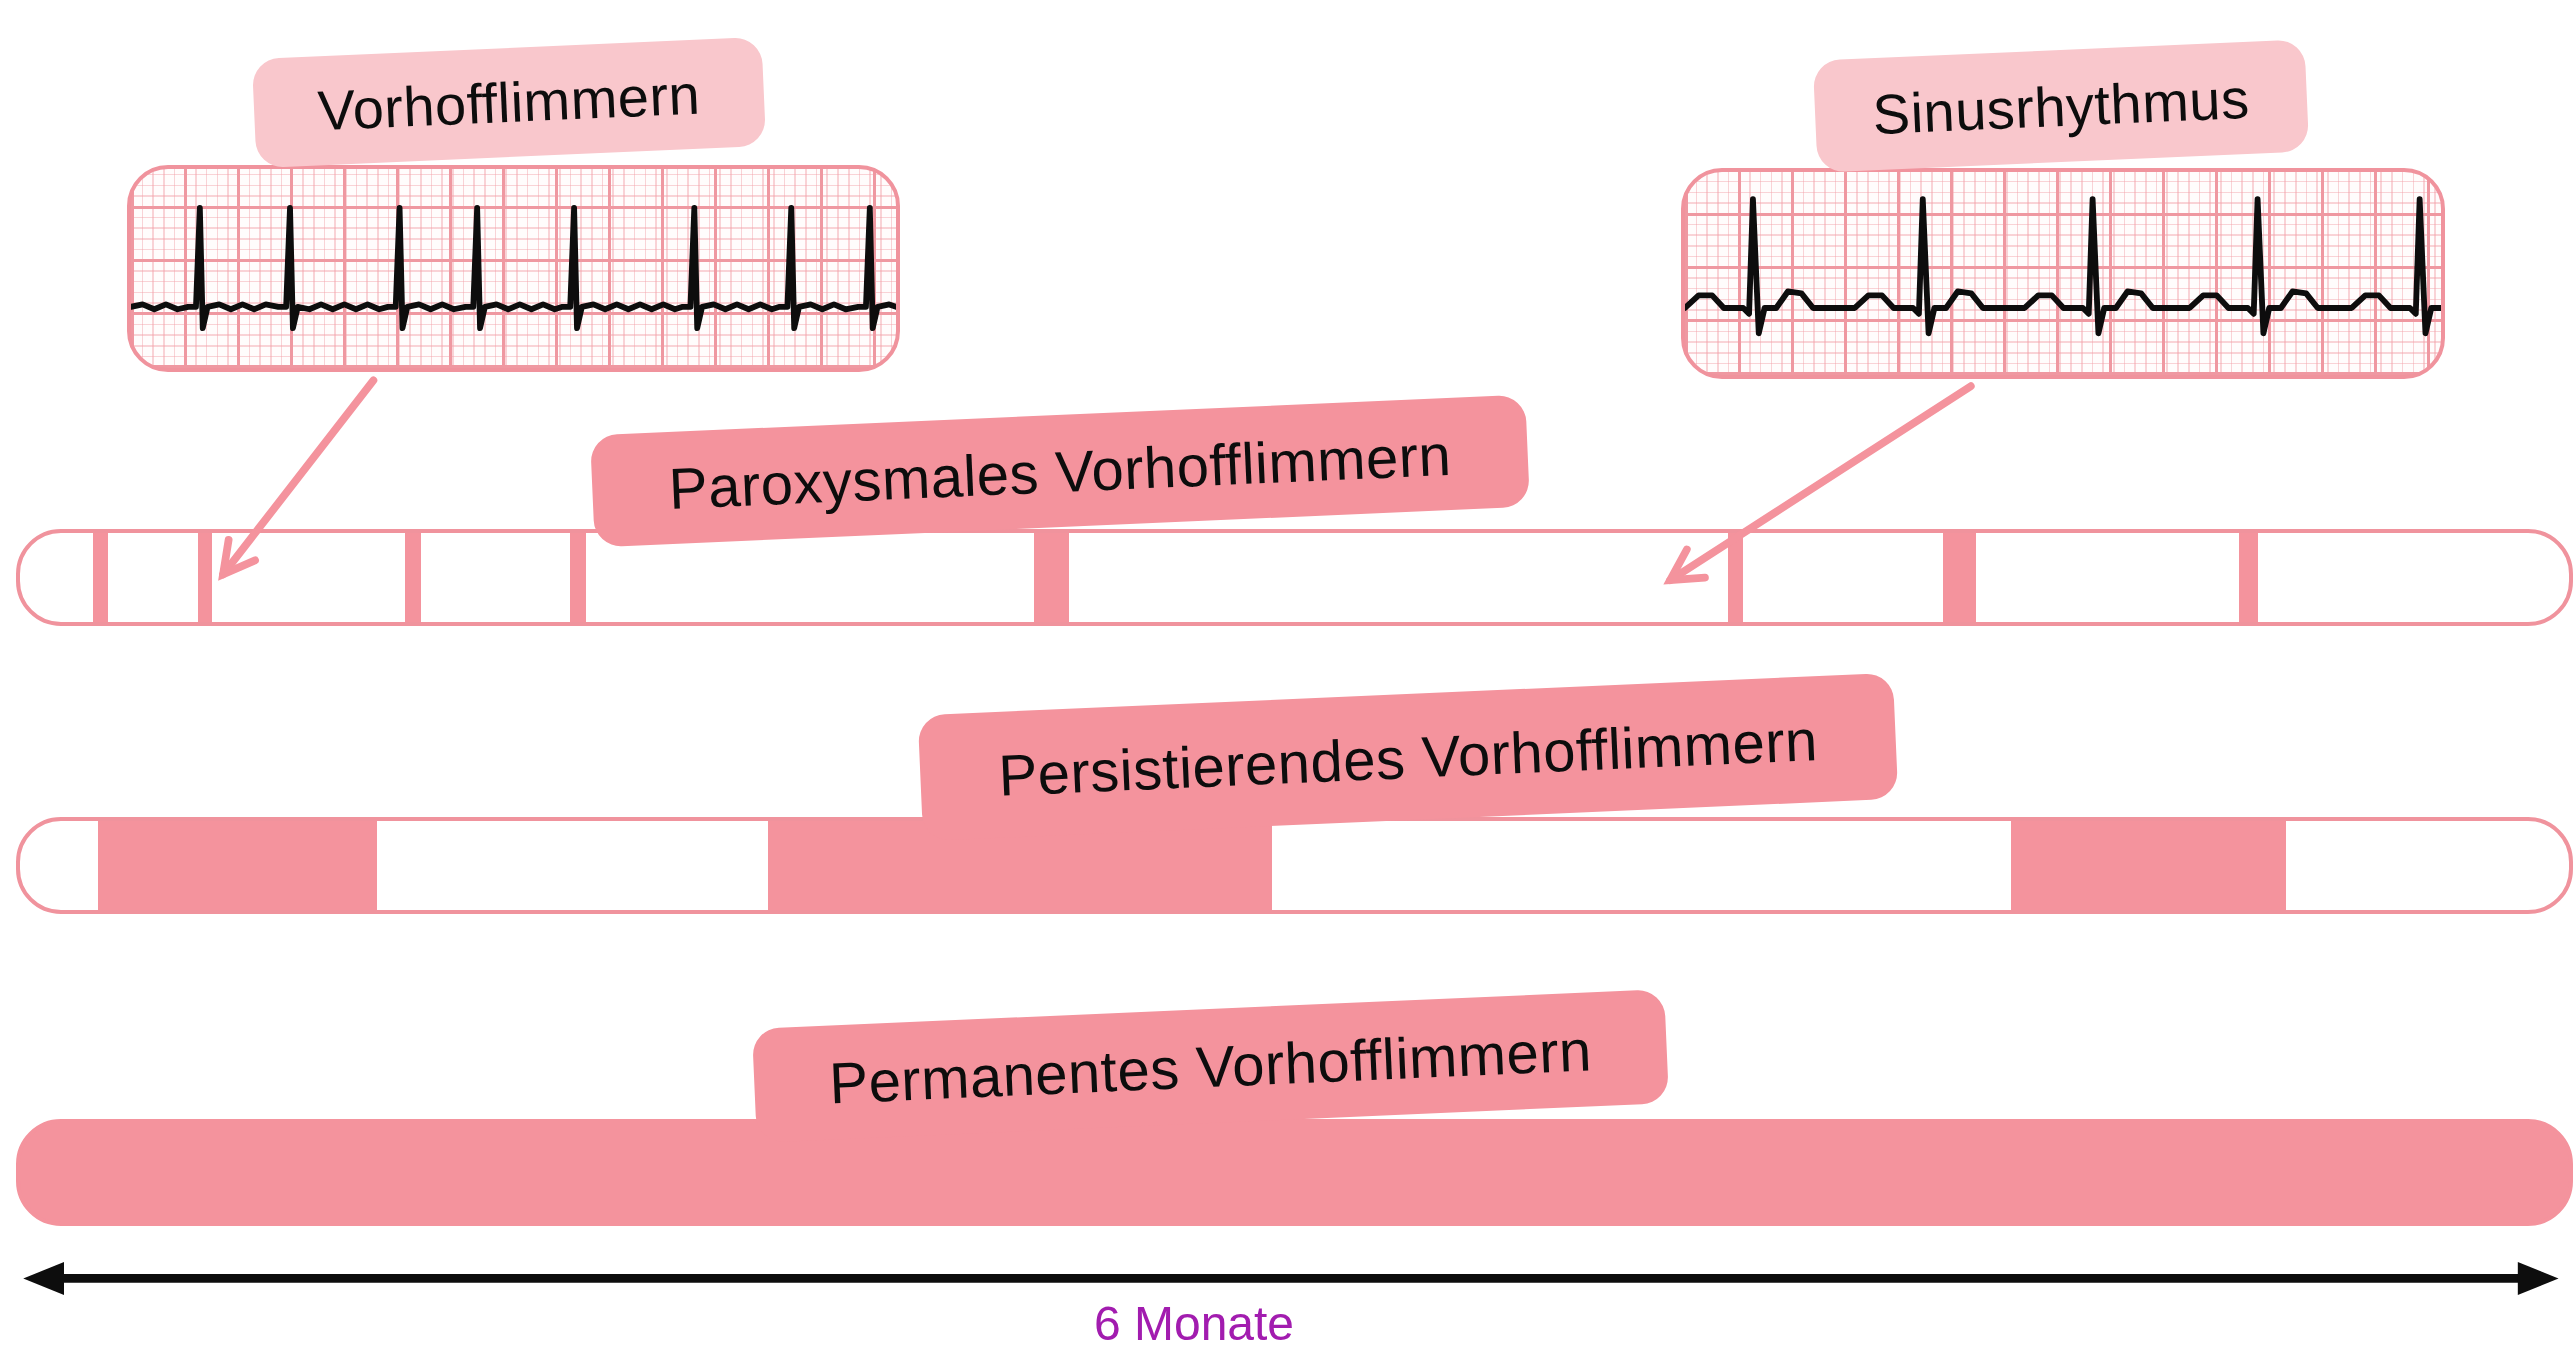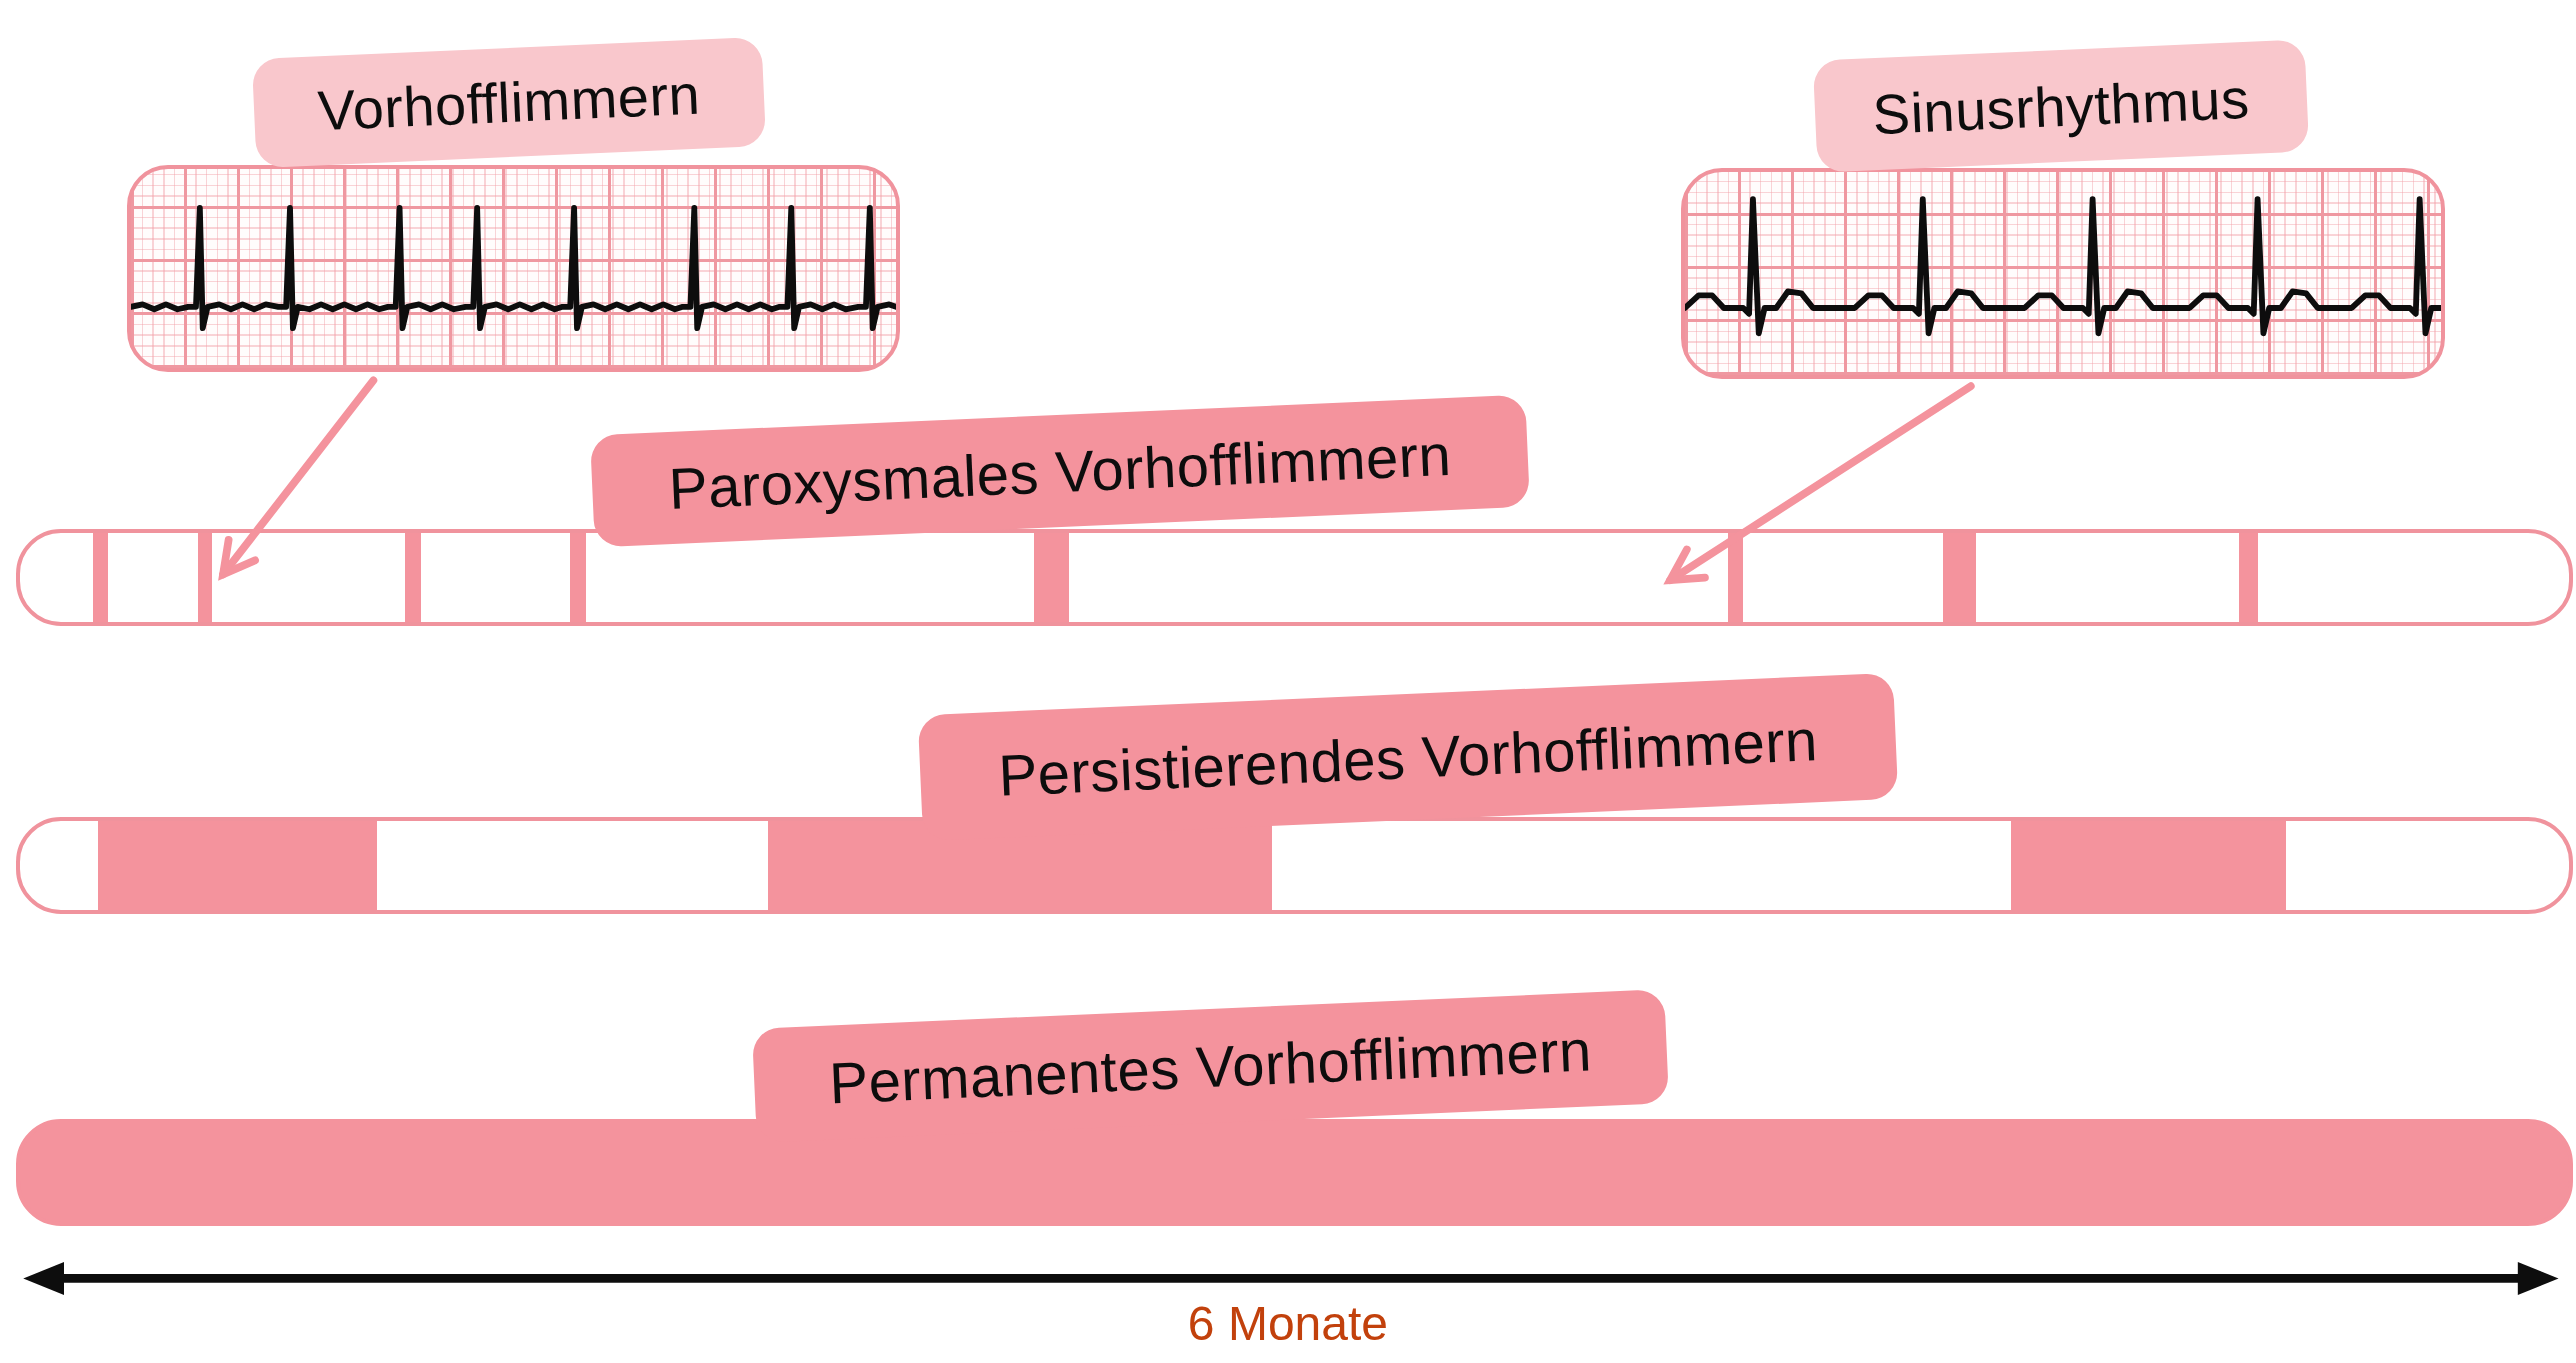--- a/index.html
+++ b/index.html
@@ -57,21 +57,21 @@
 
   
   #overlay{position:absolute;left:0;top:0;width:2576px;height:1364px;pointer-events:none;z-index:4;}
   .pink-arrow{stroke:var(--mid);stroke-width:8;fill:none;stroke-linecap:round;}
   .black-line{stroke:#0d0d0d;stroke-width:9;}
   .black-head{fill:#0d0d0d;}
 
   
   #timeline-label{
     position:absolute;left:1000px;top:1296px;width:388px;
-    text-align:right;font-size:48px;color:#c2410c;
+    text-align:center;font-size:48px;color:#a21caf;
   }
 </style>
 </head>
 <body>
 
 <div id="stage">
 
   <div id="ecg-af" class="ecg-box">
     <svg id="svg-af" preserveAspectRatio="none" viewBox="0 0 789 205">
         <path d="M 0 142 L 12 139.5 L 24 144.5 L 36 139.5 L 48 144.5 L 59 142 L 67 142 L 71 40 L 74 164 L 79 142 L 91 139.5 L 103 144.5 L 115 139.5 L 127 144.5 L 139 139.5 L 152 142 L 160 142 L 164 40 L 167 164 L 172 142 L 184 144.5 L 196 139.5 L 208 144.5 L 220 139.5 L 232 144.5 L 244 139.5 L 256 144.5 L 265 142 L 273 142 L 277 40 L 280 164 L 285 142 L 297 139.5 L 309 144.5 L 321 139.5 L 333 144.5 L 345 142 L 353 142 L 357 40 L 360 164 L 365 142 L 377 139.5 L 389 144.5 L 401 139.5 L 413 144.5 L 425 139.5 L 437 144.5 L 445 142 L 453 142 L 457 40 L 460 164 L 465 142 L 477 139.5 L 489 144.5 L 501 139.5 L 513 144.5 L 525 139.5 L 537 144.5 L 549 139.5 L 561 144.5 L 569 142 L 577 142 L 581 40 L 584 164 L 589 142 L 601 139.5 L 613 144.5 L 625 139.5 L 637 144.5 L 649 139.5 L 661 144.5 L 669 142 L 677 142 L 681 40 L 684 164 L 689 142 L 701 139.5 L 713 144.5 L 725 139.5 L 737 144.5 L 750 142 L 758 142 L 762 40 L 765 164 L 770 142 L 782 139.5 L 789 142" class="ecg-trace"></path>

